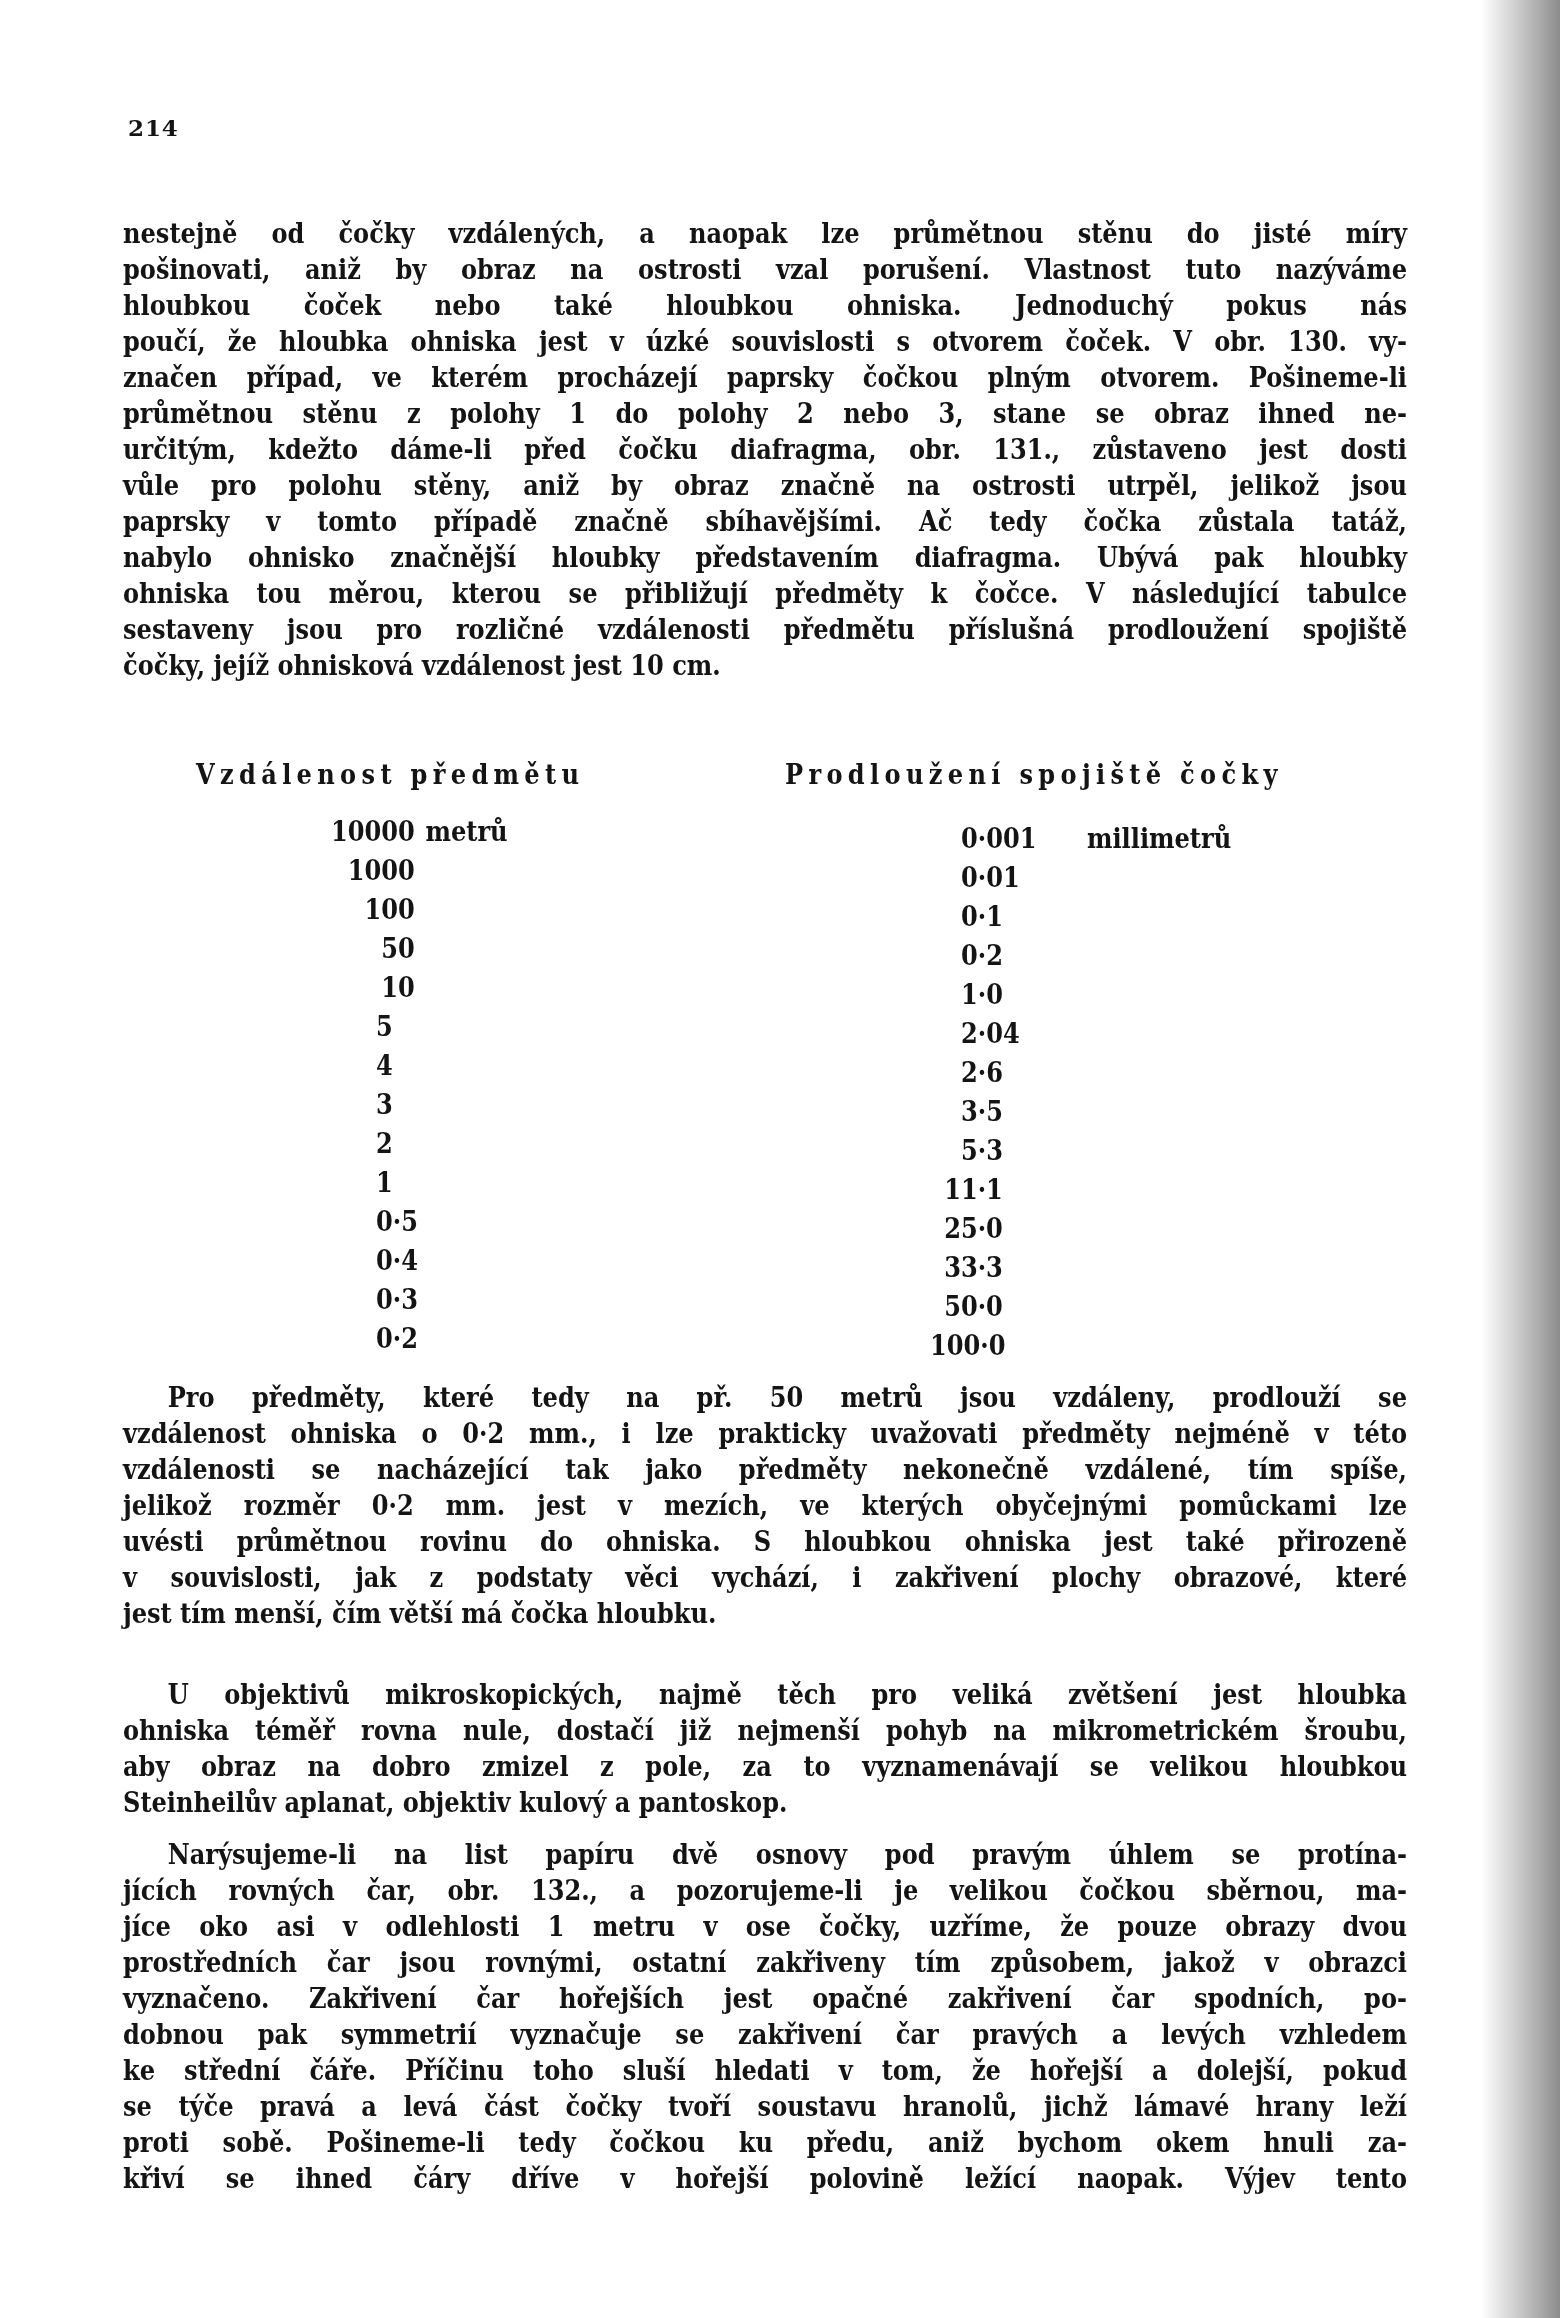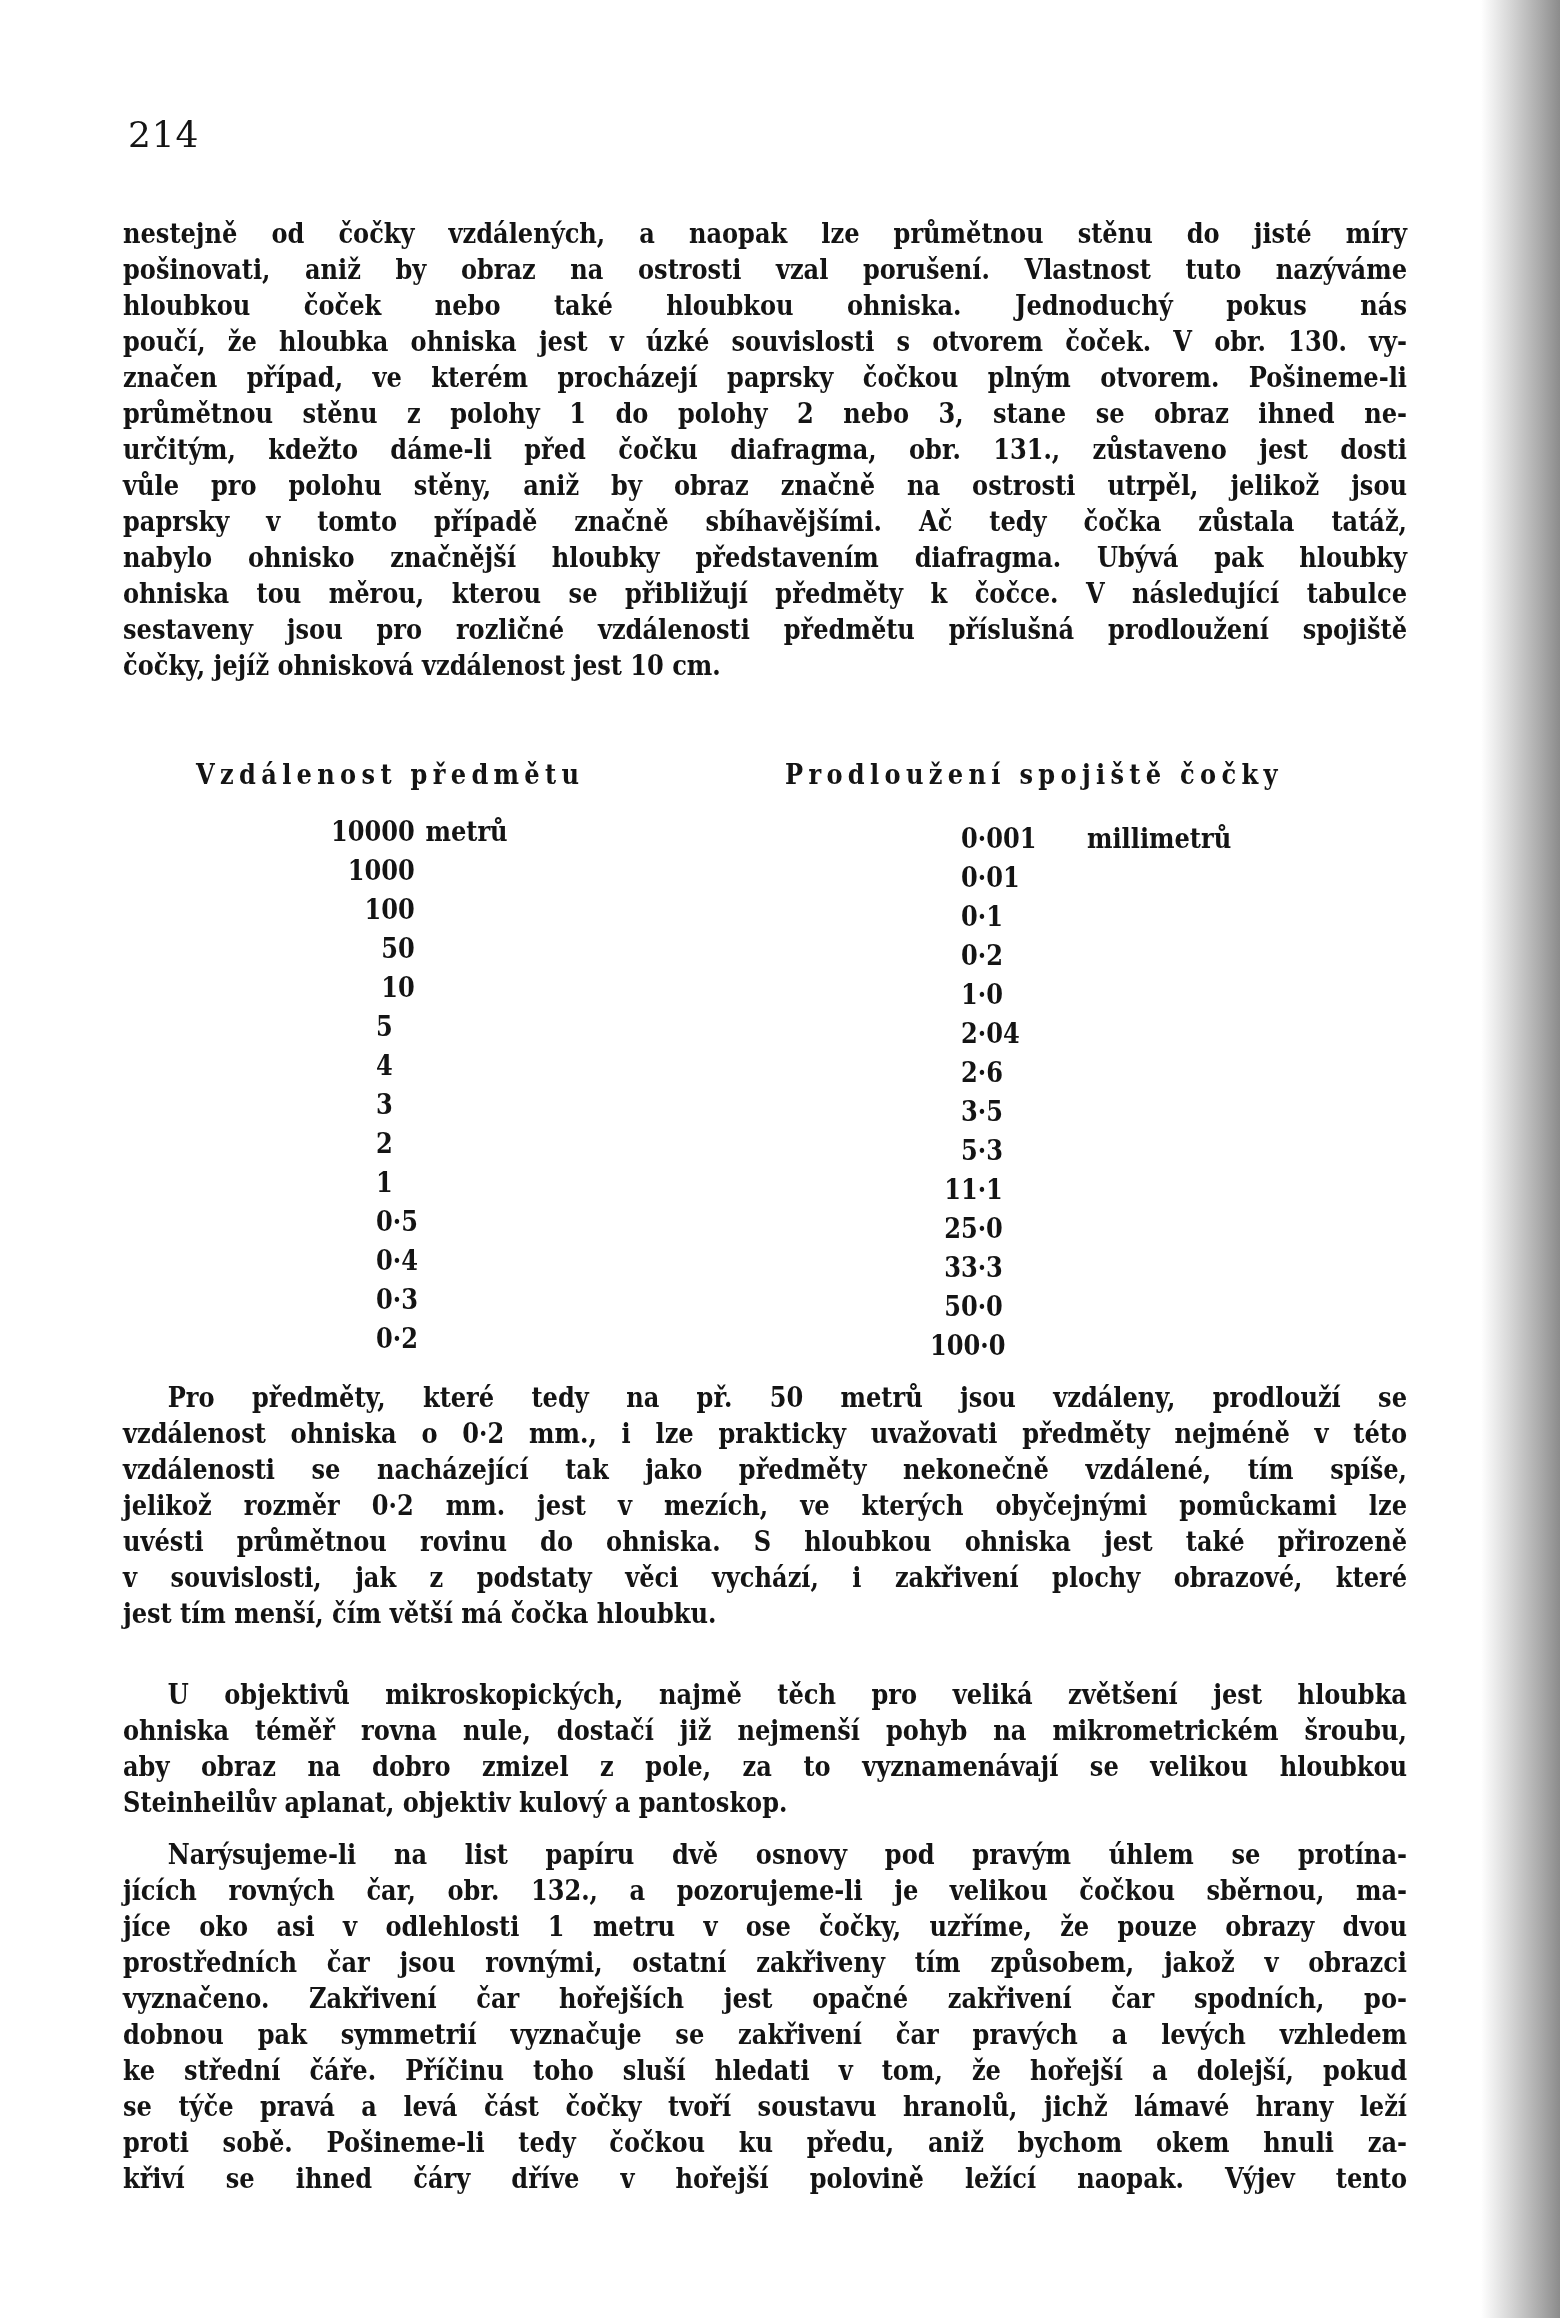--- a/index.html
+++ b/index.html
@@ -8,21 +8,21 @@
     background: #ffffff;
     font-family: "DejaVu Serif", "Liberation Serif", serif;
     color: #141414;
   }
   .binding {
     position: absolute; top: 0; right: 0; width: 80px; height: 2319px;
     background: linear-gradient(to right, rgba(255,255,255,0) 0%, #d8d8d8 35%, #a9a9a9 75%, #8a8a8a 100%);
   }
   .page-num {
     position: absolute; left: 128px; top: 114px;
-    font-size: 36px; font-weight: normal; letter-spacing: 0.9px;
+    font-size: 23px; font-weight: bold; letter-spacing: 0.9px;
   }
   .para {
     position: absolute; left: 123px; width: 1284px;
     font-size: 28px; line-height: 36px; font-weight: bold;
     transform: scaleX(0.86); transform-origin: left top;
   }
   .line { display: block; white-space: nowrap; text-align: justify; text-align-last: justify; width: 1493px; }
   .line.last { text-align-last: left; }
   .line.indent { padding-left: 52px; width: 1441px; }
   .tbl-head {

